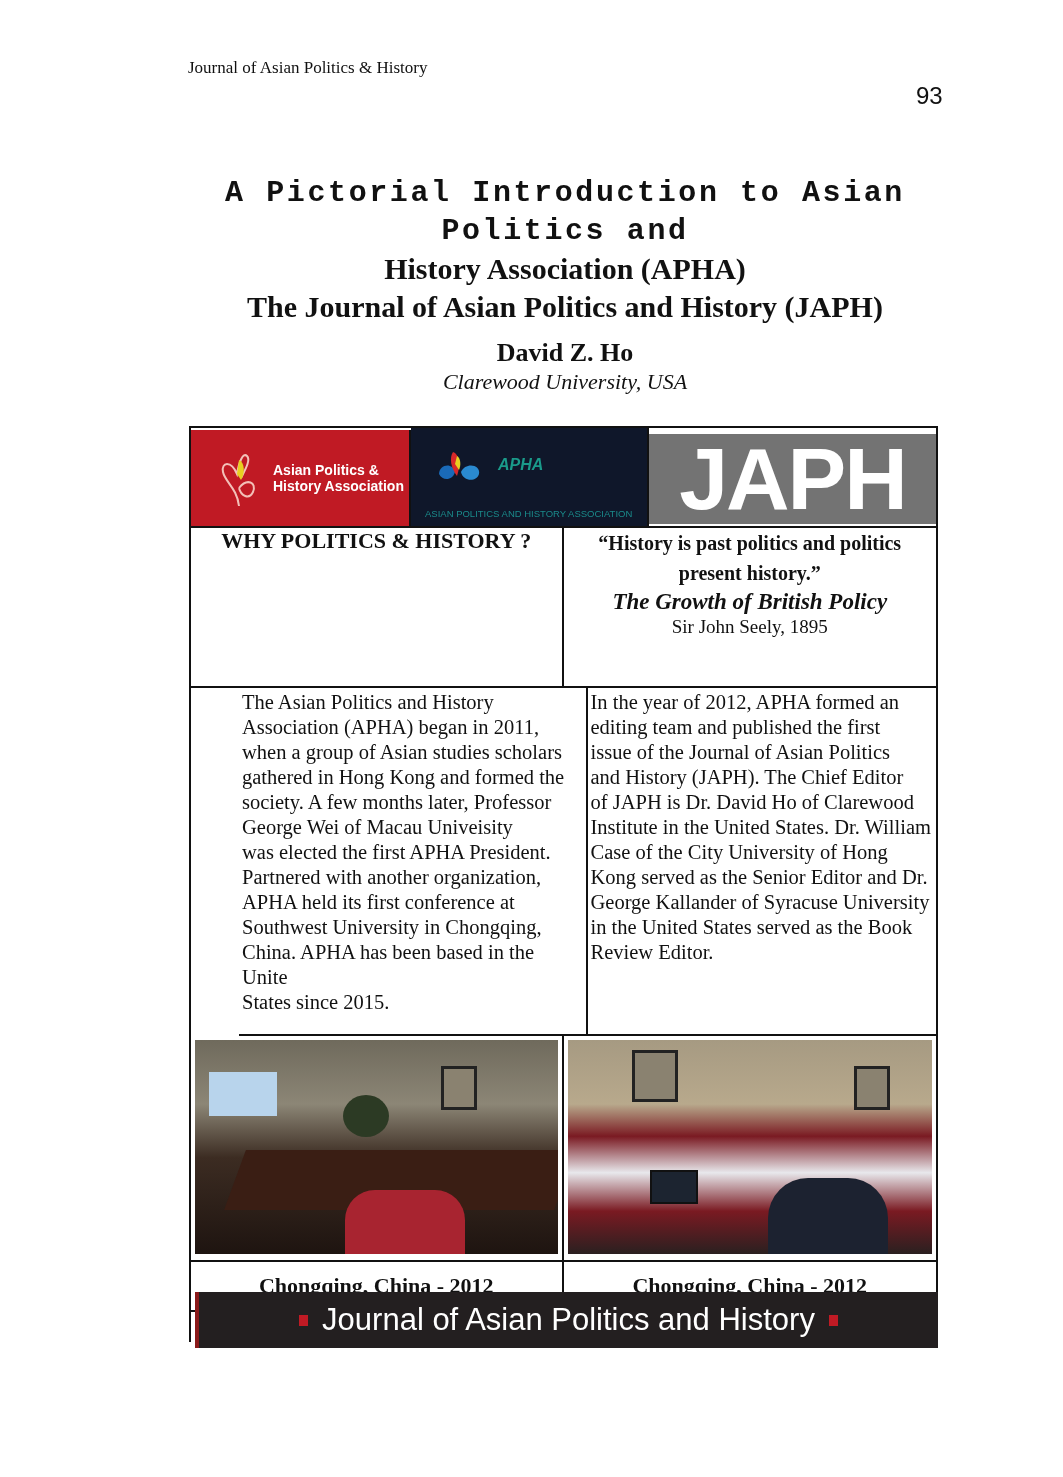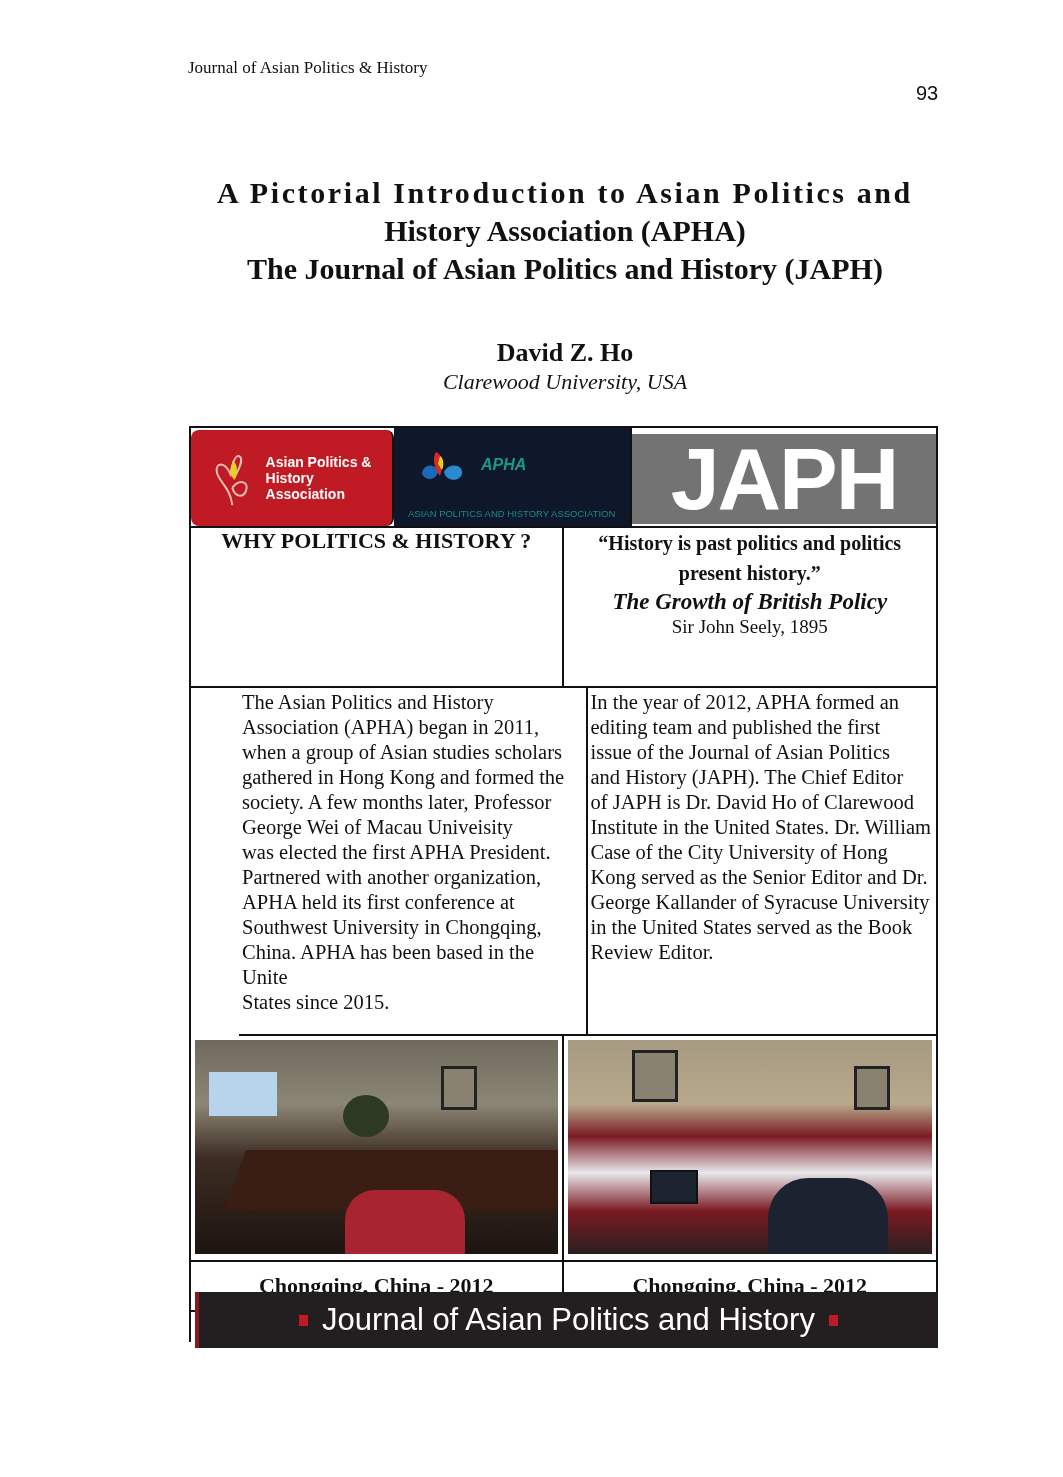--- a/index.html
+++ b/index.html
@@ -1,32 +1,32 @@
 <!DOCTYPE html>
 <html><head>
 <meta charset="utf-8">
 <style>
   html, body { margin:0; padding:0; background:#ffffff; }
   body { width:1063px; height:1477px; position:relative; overflow:hidden;
          font-family:"Liberation Serif", serif; color:#111; }
   .running-head { position:absolute; left:188px; top:58px; font-size:17px; }
-  .page-num { position:absolute; left:916px; top:82px; font-family:"Liberation Sans", sans-serif; font-size:20px; }
+  .page-num { position:absolute; left:916px; top:82px; font-family:"Liberation Sans", sans-serif; font-size:24px; }
   .title { position:absolute; left:180px; top:174px; width:770px; text-align:center; font-weight:bold;
            font-size:30px; line-height:38px; }
-  .title .l1 { letter-spacing:2.6px; }
+  .title .l1 { letter-spacing:2.6px;font-family:Liberation Mono, monospace; }
   .author { position:absolute; left:180px; top:338px; width:770px; text-align:center; font-weight:bold; font-size:26px; }
   .affil { position:absolute; left:180px; top:369px; width:770px; text-align:center; font-style:italic; font-size:22px; }
 
   .grid { position:absolute; left:189px; top:426px; width:749px; border:2px solid #111; box-sizing:border-box; }
   .row { display:flex; border-bottom:2px solid #111; box-sizing:border-box; }
   .cell { box-sizing:border-box; }
   .row > .cell:first-child { border-right:2px solid #111; }
 
   .logos { height:100px; display:flex; }
-  .logo1 { width:203px; height:96px; margin-top:2px; background:#c01a24; display:flex; align-items:center; padding-left:22px; box-sizing:border-box; border-right:2px solid #111;border-radius:8px; }
+  .logo1 { width:220px; height:96px; margin-top:2px; background:#c01a24; display:flex; align-items:center; padding-left:28px; box-sizing:border-box; border-right:2px solid #111; }
   .logo1 .txt { font-family:"Liberation Sans", sans-serif; font-weight:bold; color:#fff; font-size:14px; line-height:16px; margin-left:14px; }
   .logo2 { width:238px; height:98px; background:#0f172a; position:relative; border-right:2px solid #111; box-sizing:border-box; }
   .logo2 .apha { position:absolute; left:87px; top:28px; font-family:"Liberation Sans", sans-serif; font-weight:bold; font-style:italic; color:#1a9a8a; font-size:16px; }
   .logo2 .sub { position:absolute; left:14px; top:80px; font-family:"Liberation Sans", sans-serif; color:#1a8a8a; font-size:9.5px; }
   .logo3 { flex:1; height:90px; margin-top:6px; background:#737373; color:#fff; font-family:"Liberation Sans", sans-serif;
            font-weight:bold; font-size:88px; line-height:90px; text-align:center; letter-spacing:-2px; overflow:hidden; }
 
   .r2 { height:160px; }
   .r2 .cell { width:50%; display:flex; flex-direction:column; align-items:center; justify-content:flex-start; text-align:center; }
   .why { font-weight:bold; font-size:22px; }

